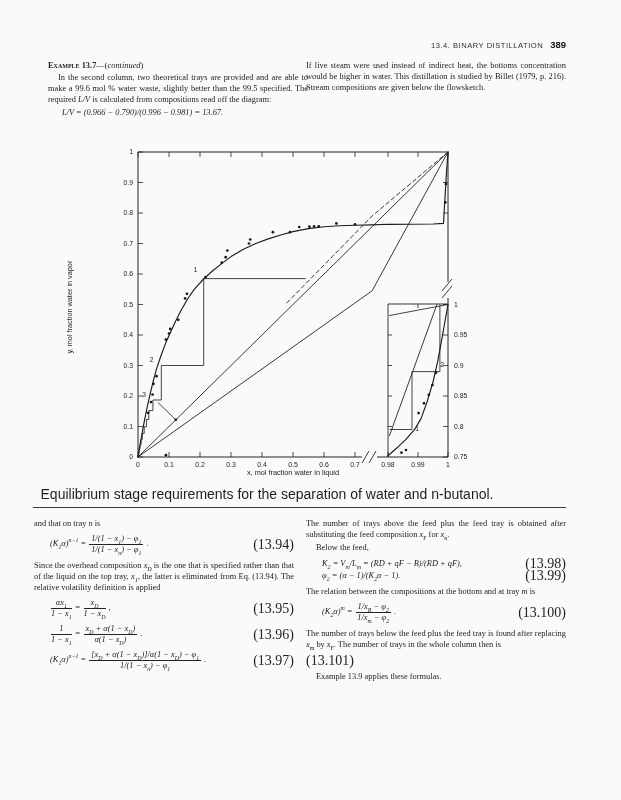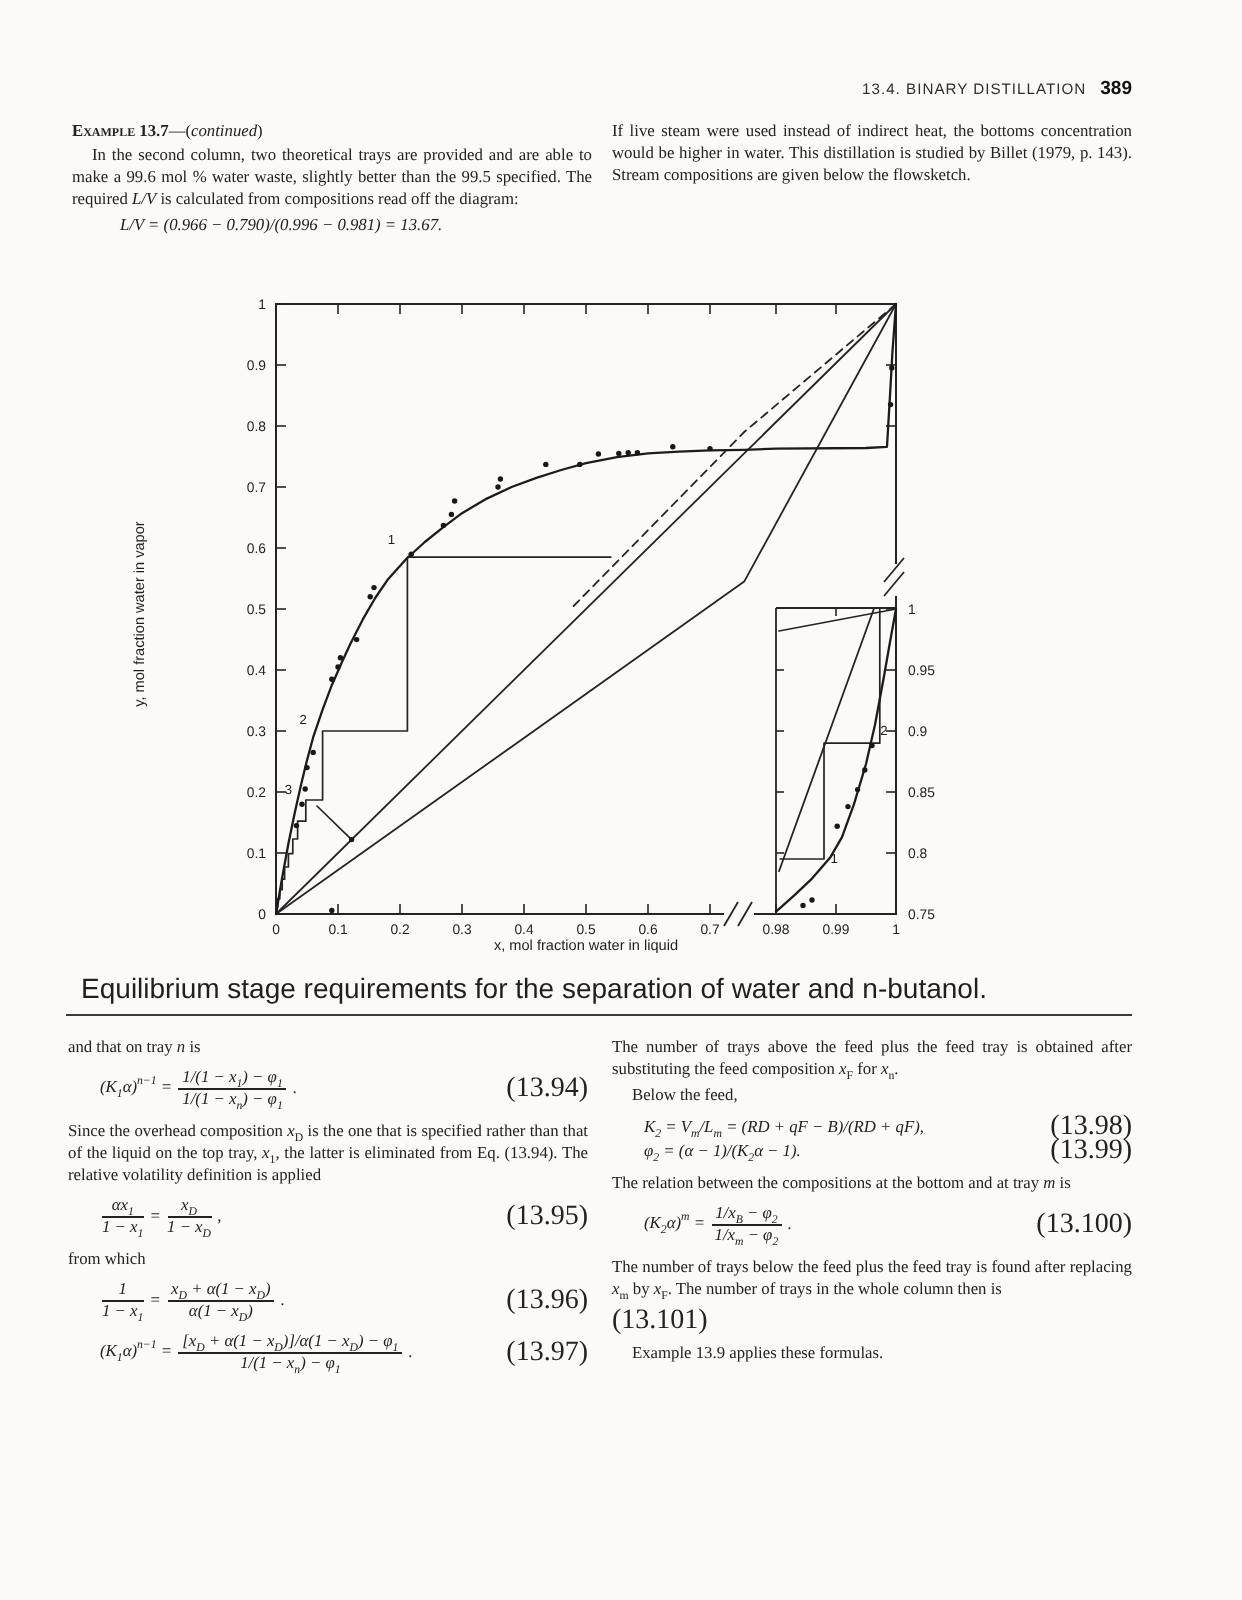--- a/index.html
+++ b/index.html
@@ -5,27 +5,27 @@
   html,body{margin:0;padding:0;}
   body{width:621px;height:800px;background:#fbfaf8;position:relative;overflow:hidden;
        font-family:"Liberation Serif","DejaVu Serif",serif;color:#222;}
   .abs{position:absolute;}
   
   .running-head{top:39px;right:55px;font-family:"Liberation Sans",sans-serif;
     font-size:7.6px;letter-spacing:.5px;color:#2e2e2e;}
   .running-head .pageno{font-weight:bold;font-size:9.5px;letter-spacing:0;margin-left:7px;color:#111;margin-top:36px;}
   
   .col{font-size:8.4px;line-height:11px;text-align:justify;}
-  .top-left{left:36px;top:60px;width:260px;}
+  .top-left{left:48px;top:60px;width:260px;}
   .top-right{left:306px;top:60px;width:260px;}
   .ex-head{margin:0 0 1px 0;text-align:left;}
   .ex-label{font-weight:bold;font-variant:small-caps;}
   p{margin:0;}
   .indent{text-indent:10px;}
-  .inline-eq{margin-top:2px;margin-left:24px;text-align:left;font-style:italic;}
+  .inline-eq{margin-top:2px;margin-left:14px;text-align:left;font-style:italic;}
   
   .figure{left:0;top:135px;width:621px;height:347px;}
   svg text{font-family:"Liberation Sans","DejaVu Sans",sans-serif;fill:#1e1e1e;}
   .tick-lab{font-size:6.9px;}
   .ax-lab{font-size:7.3px;}
   .stage-lab{font-size:6.6px;}
   .caption{top:486px;left:0;width:534px;text-align:center;
     font-family:"Liberation Sans",sans-serif;font-size:14px;color:#1f1f1f;}
   .rule{top:507px;left:33px;width:533px;border-top:1.4px solid #3a3a3a;height:0;}
   
@@ -48,21 +48,21 @@
   <span>13.4.  BINARY  DISTILLATION</span><span class="pageno">389</span>
 </div>
 
 <div class="abs col top-left">
   <p class="ex-head"><span class="ex-label">Example 13.7</span><span>—(<i>continued</i>)</span></p>
   <p class="indent">In the second column, two theoretical trays are provided and are able to make a 99.6 mol % water waste, slightly better than the 99.5 specified. The required <i>L/V</i> is calculated from compositions read off the diagram:</p>
   <p class="inline-eq">L/V = (0.966 − 0.790)/(0.996 − 0.981) = 13.67.</p>
 </div>
 
 <div class="abs col top-right">
-  <p>If live steam were used instead of indirect heat, the bottoms concentration would be higher in water. This distillation is studied by Billet (1979, p. 143). Stream compositions are given below the flowsketch.</p>
+  <p>If live steam were used instead of indirect heat, the bottoms concentration would be higher in water. This distillation is studied by Billet (1979, p. 216). Stream compositions are given below the flowsketch.</p>
 </div>
 
 <div class="abs figure">
   <svg id="chart" width="621" height="347" viewBox="0 0 621 347">
       <g>
         <path d="M138,17 H448 V322 H138 Z" fill="none" stroke="#242424" stroke-width="1"></path>
       </g>
       <g stroke="#242424" stroke-width="0.8">
         <line x1="138.0" y1="322" x2="138.0" y2="317"></line>
         <line x1="138.0" y1="17" x2="138.0" y2="22"></line>
@@ -229,21 +229,20 @@
   <div class="eq-row">
       <span class="eq-math"><span class="frac">
           <span class="fnum">αx<sub>1</sub></span>
           <span class="fden">1 − x<sub>1</sub></span>
         </span><span> = </span><span class="frac">
           <span class="fnum">x<sub>D</sub></span>
           <span class="fden">1 − x<sub>D</sub></span>
         </span><span> ,</span></span>
       <span class="eq-no">(13.95)</span>
     </div>
-  <p>from which</p>
   <div class="eq-row">
       <span class="eq-math"><span class="frac">
           <span class="fnum">1</span>
           <span class="fden">1 − x<sub>1</sub></span>
         </span><span> = </span><span class="frac">
           <span class="fnum">x<sub>D</sub> + α(1 − x<sub>D</sub>)</span>
           <span class="fden">α(1 − x<sub>D</sub>)</span>
         </span><span> .</span></span>
       <span class="eq-no">(13.96)</span>
     </div>

